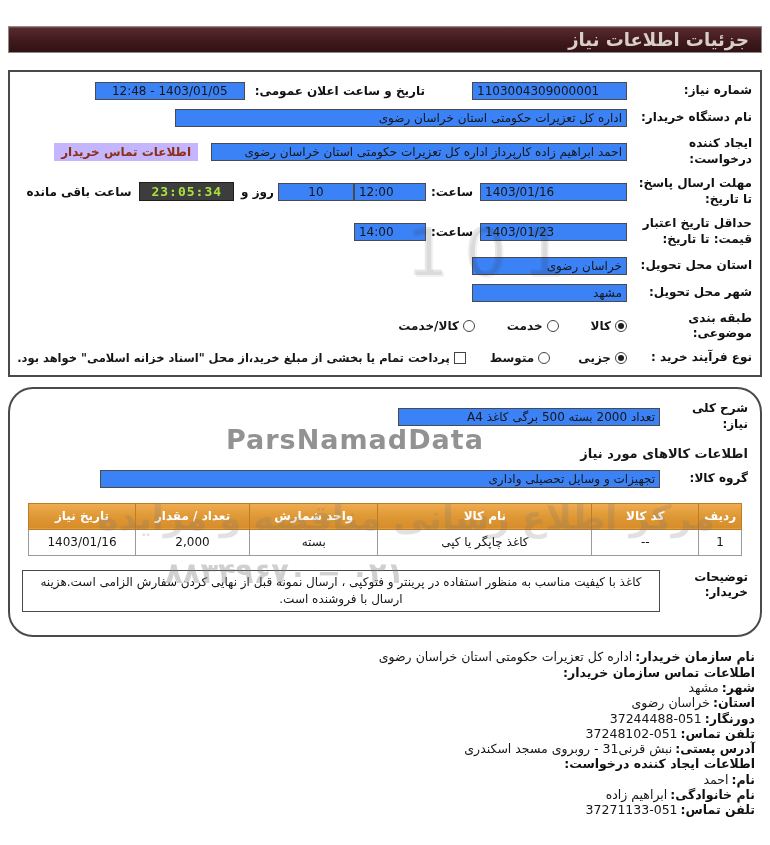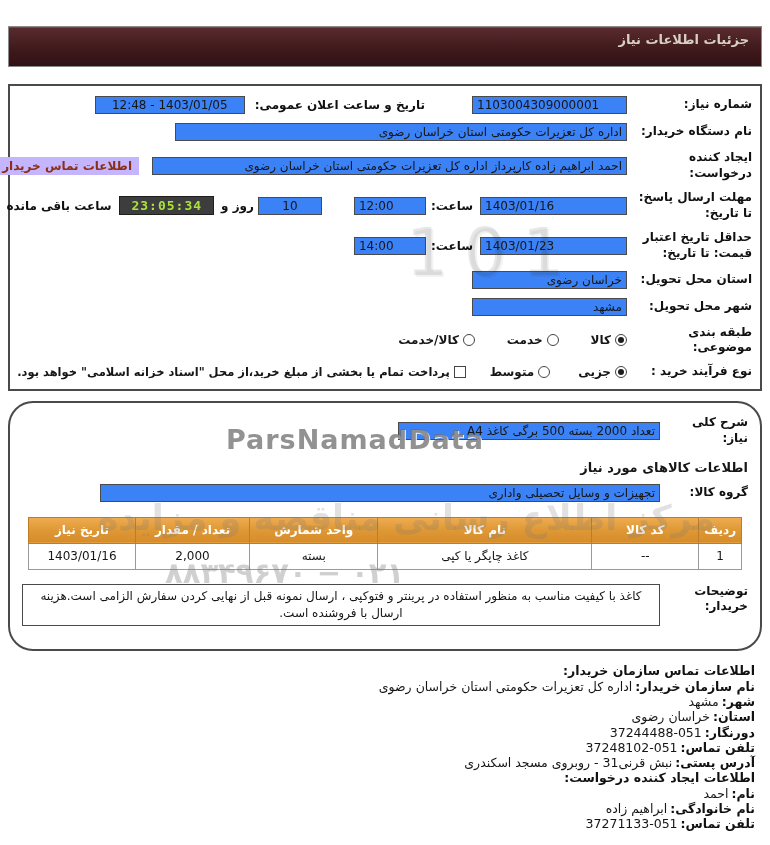--- a/index.html
+++ b/index.html
@@ -8,28 +8,28 @@
     position: relative;
     background: #ffffff;
     direction: rtl;
     font-family: "DejaVu Sans", sans-serif;
     color: #161616;
     overflow: hidden;
   }
   
   .titlebar {
     margin: 26px 8px 0;
-    height: 41px;
+    height: 27px;
     line-height: 25px;
     padding: 0 12px;
     background: linear-gradient(180deg, #5a2b2f 0%, #401a1d 55%, #311114 100%);
     border: 1px solid #8a8a8a;
     box-shadow: inset 0 1px 0 rgba(255,255,255,.15);
     color: #d9cfc6;
-    font-size: 13px;
+    font-size: 18px;
     font-weight: bold;
     text-align: right;
   }
   
   .panel {
     margin: 17px 8px 0;
     border: 2px solid #4a4a4a;
     padding: 10px 8px 6px;
     background: #fff;
     position: relative;
@@ -146,30 +146,30 @@
     <div class="inp ctr" style="width:150px;margin-right:10px">1403/01/05 - 12:48</div>
   </div>
 
   <div class="row">
     <span class="lbl lblcol">نام دستگاه خریدار:</span>
     <div class="inp" style="width:452px">اداره کل تعزیرات حکومتی استان خراسان رضوی</div>
   </div>
 
   <div class="row">
     <span class="lbl lblcol">ایجاد کننده درخواست:</span>
-    <div class="inp" style="width:475px">احمد ابراهیم زاده کارپرداز اداره کل تعزیرات حکومتی استان خراسان رضوی</div>
+    <div class="inp" style="width:416px">احمد ابراهیم زاده کارپرداز اداره کل تعزیرات حکومتی استان خراسان رضوی</div>
     <span class="link-yellow">اطلاعات تماس خریدار</span>
   </div>
 
   <div class="row">
     <span class="lbl lblcol">مهلت ارسال پاسخ: تا تاریخ:</span>
     <div class="inp ltr" style="width:147px">1403/01/16</div>
     <span class="lbl" style="margin-right:7px">ساعت:</span>
     <div class="inp ltr" style="width:72px;margin-right:5px">12:00</div>
-    <div class="inp ctr" style="width:64px;margin-right:32px">10</div>
+    <div class="inp ctr" style="width:76px;">10</div>
     <span class="lbl" style="margin-right:4px">روز و</span>
     <span class="countdown" style="margin-right:7px">23:05:34</span>
     <span class="lbl" style="margin-right:8px">ساعت باقی مانده</span>
   </div>
 
   <div class="row">
     <span class="lbl lblcol">حداقل تاریخ اعتبار قیمت: تا تاریخ:</span>
     <div class="inp ltr" style="width:147px">1403/01/23</div>
     <span class="lbl" style="margin-right:7px">ساعت:</span>
     <div class="inp ltr" style="width:72px;margin-right:5px">14:00</div>
@@ -265,22 +265,22 @@
   </table>
 
   <div class="row notes-row">
     <span class="lbl lblcol2">توضیحات خریدار:</span>
     <div class="notes-box">کاغذ با کیفیت مناسب به منظور استفاده در پرینتر و فتوکپی ، ارسال نمونه قبل از نهایی کردن سفارش الزامی است.هزینه ارسال با فروشنده است.</div>
   </div>
 
 </div>
 
 <div class="contact">
+  <div class="cline"><span class="lbl">نام سازمان خریدار:</span><span>اداره کل تعزیرات حکومتی استان خراسان رضوی</span></div>
   <div class="cline"><span class="lbl">اطلاعات تماس سازمان خریدار:</span><span></span></div>
-  <div class="cline"><span class="lbl">نام سازمان خریدار:</span><span>اداره کل تعزیرات حکومتی استان خراسان رضوی</span></div>
   <div class="cline"><span class="lbl">شهر:</span><span>مشهد</span></div>
   <div class="cline"><span class="lbl">استان:</span><span>خراسان رضوی</span></div>
   <div class="cline"><span class="lbl">دورنگار:</span><span>051-37244488</span></div>
   <div class="cline"><span class="lbl">تلفن تماس:</span><span>051-37248102</span></div>
   <div class="cline"><span class="lbl">آدرس پستی:</span><span>نبش قرنی31 - روبروی مسجد اسکندری</span></div>
   <div class="cline"><span class="lbl">اطلاعات ایجاد کننده درخواست:</span><span></span></div>
   <div class="cline"><span class="lbl">نام:</span><span>احمد</span></div>
   <div class="cline"><span class="lbl">نام خانوادگی:</span><span>ابراهیم زاده</span></div>
   <div class="cline"><span class="lbl">تلفن تماس:</span><span>051-37271133</span></div>
 </div>

